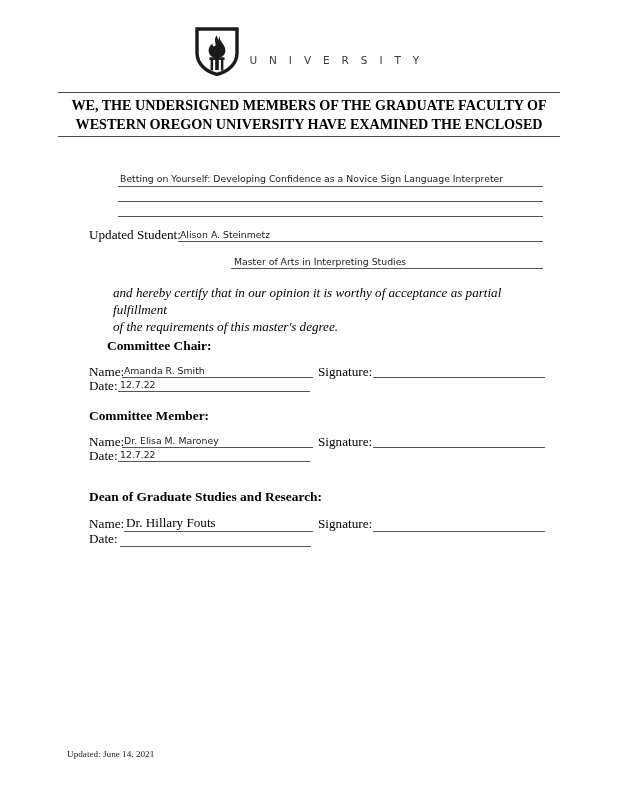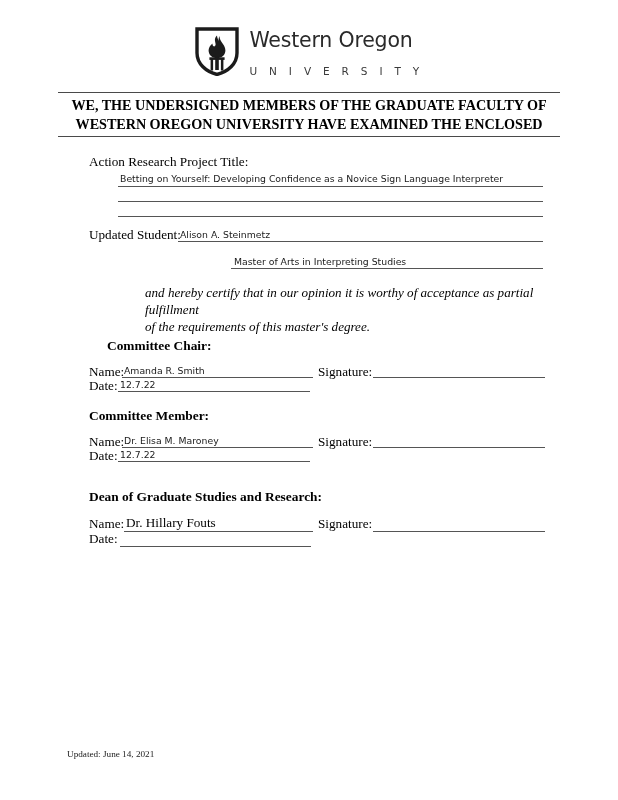--- a/index.html
+++ b/index.html
@@ -135,21 +135,20 @@
 
   .italic-para {
     position: absolute;
     left: 113px;
     top: 284px;
     width: 440px;
     font-family: "Liberation Serif", serif;
     font-style: italic;
     font-size: 13.1px;
     line-height: 17px;
-    margin-left: 32px;
   }
   .italic-para .l2 { display: block; }
 
   .footer {
     position: absolute;
     left: 67px;
     top: 749px;
     font-family: "Liberation Serif", serif;
     font-size: 9.2px;
     color: #1c1c1c;
@@ -172,34 +171,32 @@
                    C31.4 19.6 27.6 17.0 26.2 13.6 C25.4 11.6 25.6 10.0 25.6 10.0
                    C25.6 10.0 24.6 11.6 24.6 13.3 C24.6 14.6 25.0 15.6 25.0 15.6
                    C24.2 13.4 23 11.4 23 9.5 Z" fill="#1b1b1b"></path>
           <rect x="21.2" y="30.5" width="3.6" height="13.5" fill="#1b1b1b"></rect>
           <rect x="16.6" y="33.0" width="2.5" height="11.5" fill="#1b1b1b"></rect>
           <rect x="26.9" y="33.0" width="2.5" height="11.5" fill="#1b1b1b"></rect>
           <rect x="15.4" y="31.3" width="15.2" height="2.6" fill="#1b1b1b"></rect>
         </svg>
       </span>
       <span class="logo-words">
-        <span class="logo-name">Western Oregon</span>
         <span class="logo-sub">U N I V E R S I T Y</span>
       </span>
     </div>
   </div>
 
   <div class="rule-top"></div>
   <div class="heading">
     <span>WE, THE UNDERSIGNED MEMBERS OF THE GRADUATE FACULTY OF</span>
     <span class="l2">WESTERN OREGON UNIVERSITY HAVE EXAMINED THE ENCLOSED</span>
   </div>
   <div class="rule-bottom"></div>
 
-  <div class="abs lbl" style="left:89px; top:154px;">Action Research Project Title:</div>
 
   <div class="onrule filled" style="left:120px; top:173px;">Betting on Yourself: Developing Confidence as a Novice Sign Language Interpreter</div>
   <div class="ruled" style="left:118px; top:186px; width:425px; height:1px;"></div>
 
   <div class="onrule filled" style="left:120px; top:190px;"></div>
   <div class="ruled" style="left:118px; top:201px; width:425px; height:1px;"></div>
 
   <div class="onrule filled" style="left:120px; top:205px;"></div>
   <div class="ruled" style="left:118px; top:216px; width:425px; height:1px;"></div>
 

